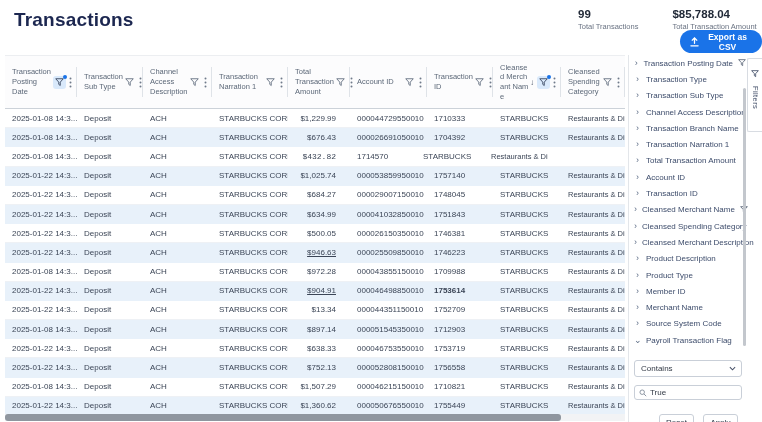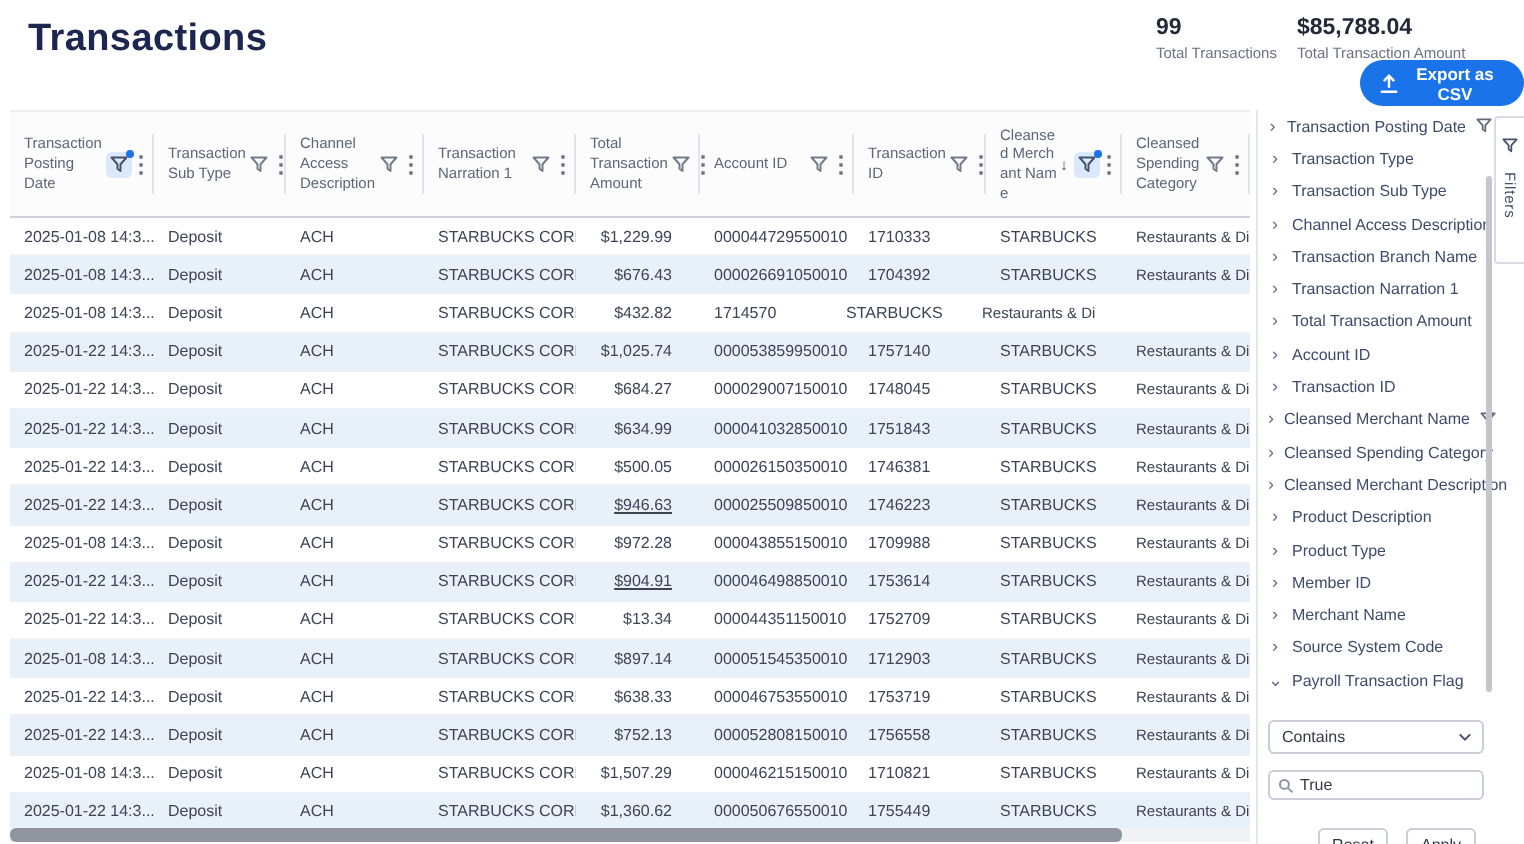--- a/index.html
+++ b/index.html
@@ -2,21 +2,21 @@
 <html><head>
 <meta charset="utf-8">
 <style>
   * { margin:0; padding:0; box-sizing:border-box; }
   html,body { width:762px; height:422px; background:#fff; font-family:"Liberation Sans", sans-serif; overflow:hidden; }
   #app { position:relative; width:762px; height:422px; background:#fff; }
 
   
   .topbar { position:absolute; left:0; top:0; width:762px; height:55px; background:#fff; }
   .page-title { position:absolute; left:14px; top:9px; font-size:19px; font-weight:bold; color:#1c2750; letter-spacing:.2px; }
-  .stats { position:absolute; left:578px; top:8px; display:flex; gap:10px; }
+  .stats { position:absolute; left:578px; top:8px; display:flex; gap:34px; }
   .stat { display:flex; flex-direction:column; gap:2px; }
   .stat-value { font-size:11.5px; font-weight:bold; color:#222a38; }
   .stat-label { font-size:7.5px; color:#6a7383; }
   .export-btn { position:absolute; left:680px; top:30px; height:23px; padding:0 10px; display:flex; align-items:center; gap:4px;
     background:#1a73e8; color:#fff; font-size:8.5px; font-weight:bold; border:none; border-radius:12px; cursor:pointer; }
   .export-btn svg { display:block; }
 
   
   .grid { position:absolute; left:5px; top:55px; width:620px; height:360px; border-top:1px solid #eceef1; }
   .hrow { display:flex; height:53px; background:#fcfcfd; border-bottom:1px solid #ccd2d9; }
@@ -273,21 +273,21 @@
           <div class="tcell" style="width: 77px;">000026691050010</div>
           <div class="tcell" style="width: 66px;">1704392</div>
           <div class="tcell" style="width: 68px;">STARBUCKS</div>
           <div class="tcell small" style="width: 64px;">Restaurants &amp; Di...</div>
         </div>
         <div class="trow">
           <div class="tcell" style="width: 72px;">2025-01-08 14:3...</div>
           <div class="tcell" style="width: 66px;">Deposit</div>
           <div class="tcell" style="width: 69px;">ACH</div>
           <div class="tcell" style="width: 76px;">STARBUCKS CORP</div>
-          <div class="tcell num" style="width: 62px;">$432.82</div>
+          <div class="tcell num" style="width: 62px; font-family: Liberation Mono, monospace;">$432.82</div>
           <div class="tcell" style="width: 66px;">1714570</div>
           <div class="tcell" style="width: 68px;">STARBUCKS</div>
           <div class="tcell small" style="width: 64px;">Restaurants &amp; Di...</div>
         </div>
         <div class="trow alt">
           <div class="tcell" style="width: 72px;">2025-01-22 14:3...</div>
           <div class="tcell" style="width: 66px;">Deposit</div>
           <div class="tcell" style="width: 69px;">ACH</div>
           <div class="tcell" style="width: 76px;">STARBUCKS CORP</div>
           <div class="tcell num" style="width: 62px;">$1,025.74</div>
@@ -351,21 +351,21 @@
           <div class="tcell" style="width: 68px;">STARBUCKS</div>
           <div class="tcell small" style="width: 64px;">Restaurants &amp; Di...</div>
         </div>
         <div class="trow alt">
           <div class="tcell" style="width: 72px;">2025-01-22 14:3...</div>
           <div class="tcell" style="width: 66px;">Deposit</div>
           <div class="tcell" style="width: 69px;">ACH</div>
           <div class="tcell" style="width: 76px;">STARBUCKS CORP</div>
           <div class="tcell num" style="width: 62px; text-decoration: underline;">$904.91</div>
           <div class="tcell" style="width: 77px;">000046498850010</div>
-          <div class="tcell" style="width: 66px;">1753614</div>
+          <div class="tcell" style="width: 66px; font-weight: bold;">1753614</div>
           <div class="tcell" style="width: 68px;">STARBUCKS</div>
           <div class="tcell small" style="width: 64px;">Restaurants &amp; Di...</div>
         </div>
         <div class="trow">
           <div class="tcell" style="width: 72px;">2025-01-22 14:3...</div>
           <div class="tcell" style="width: 66px;">Deposit</div>
           <div class="tcell" style="width: 69px;">ACH</div>
           <div class="tcell" style="width: 76px;">STARBUCKS CORP</div>
           <div class="tcell num" style="width: 62px;">$13.34</div>
           <div class="tcell" style="width: 77px;">000044351150010</div>

